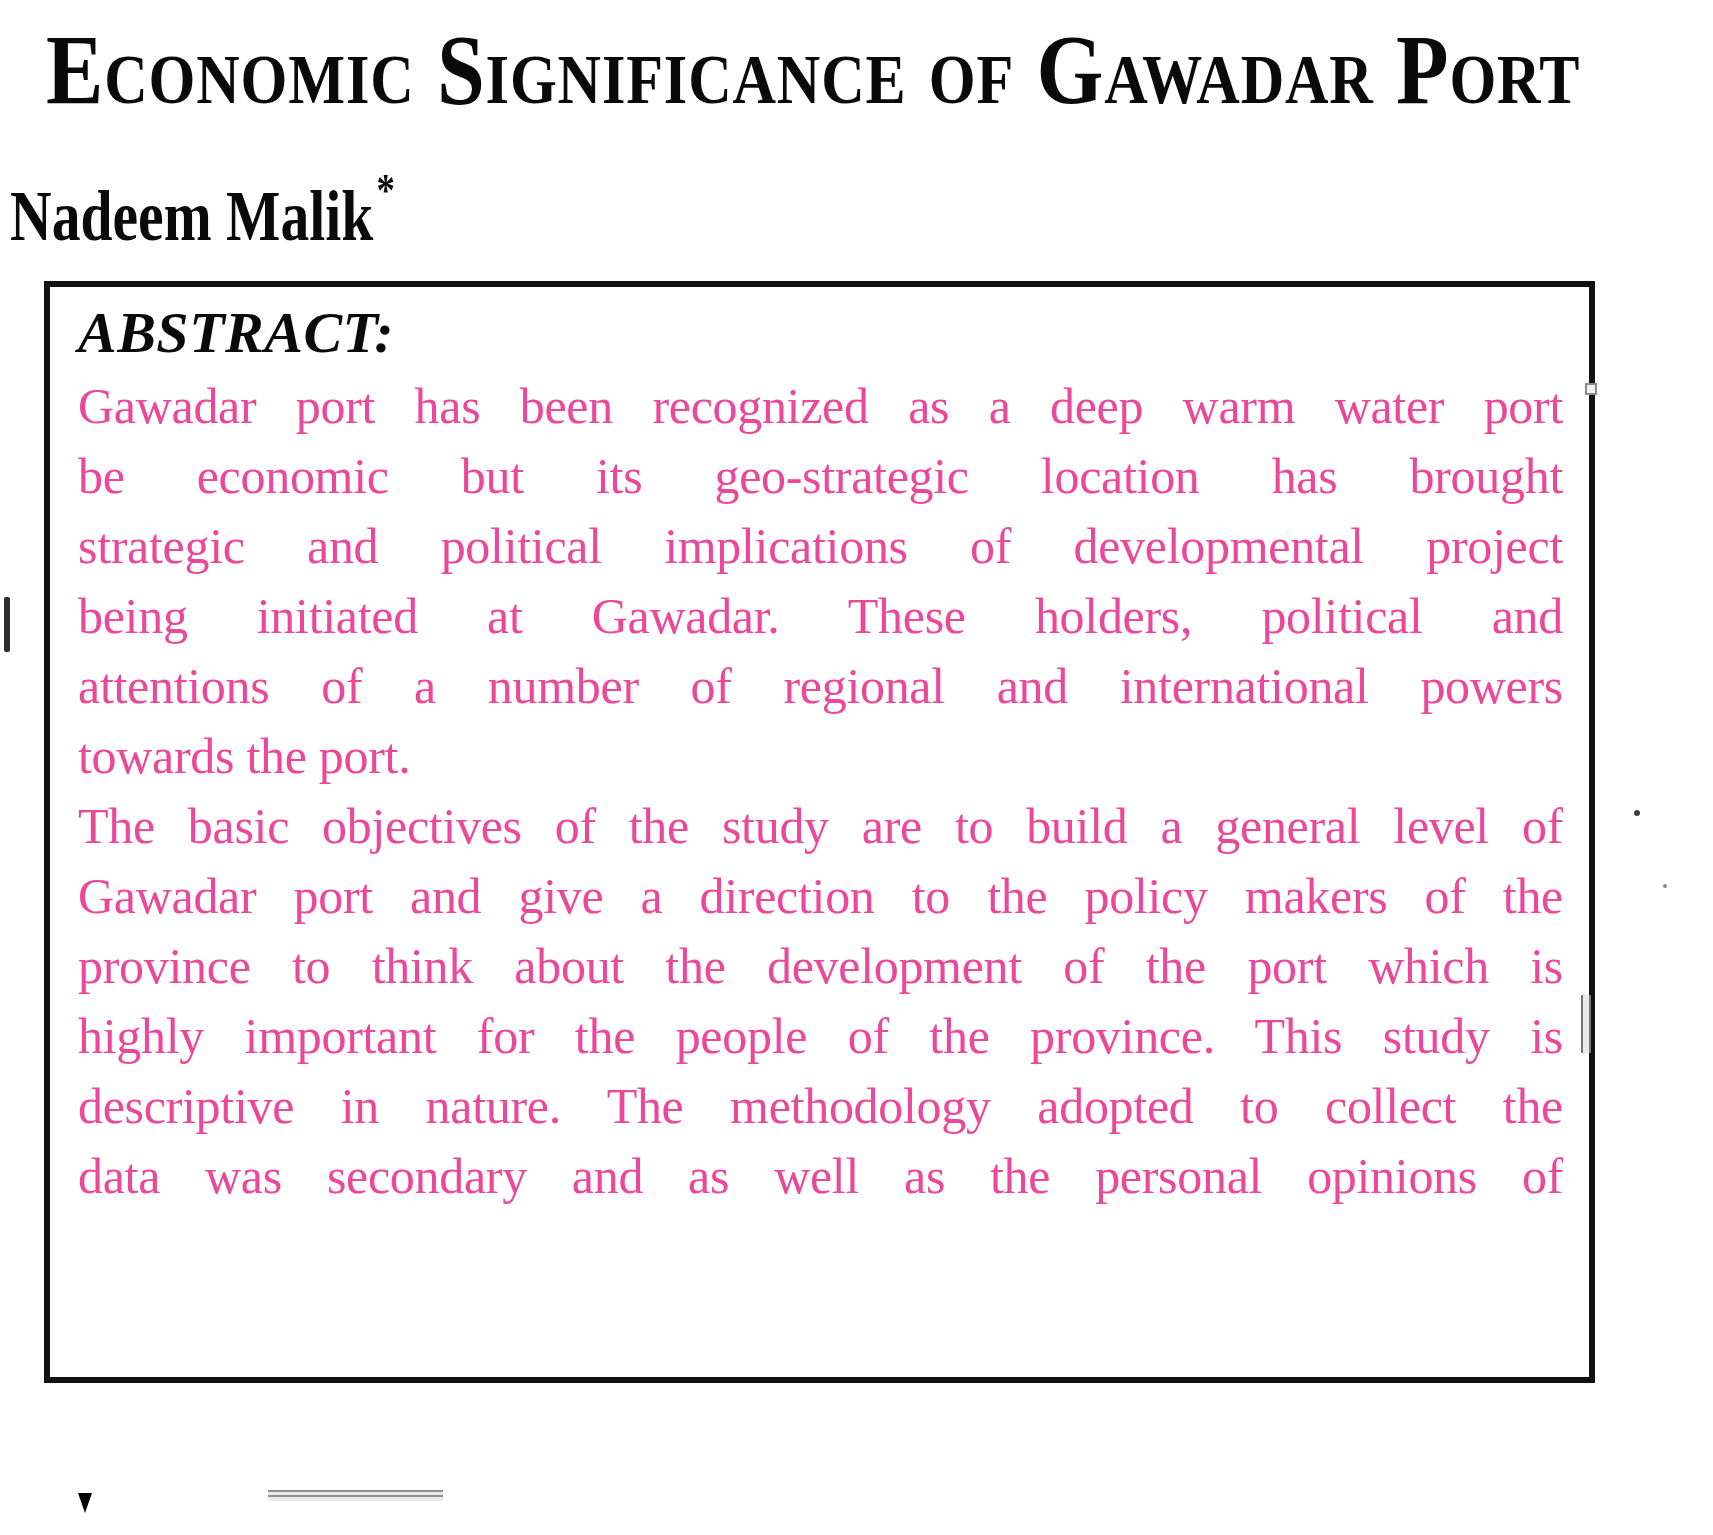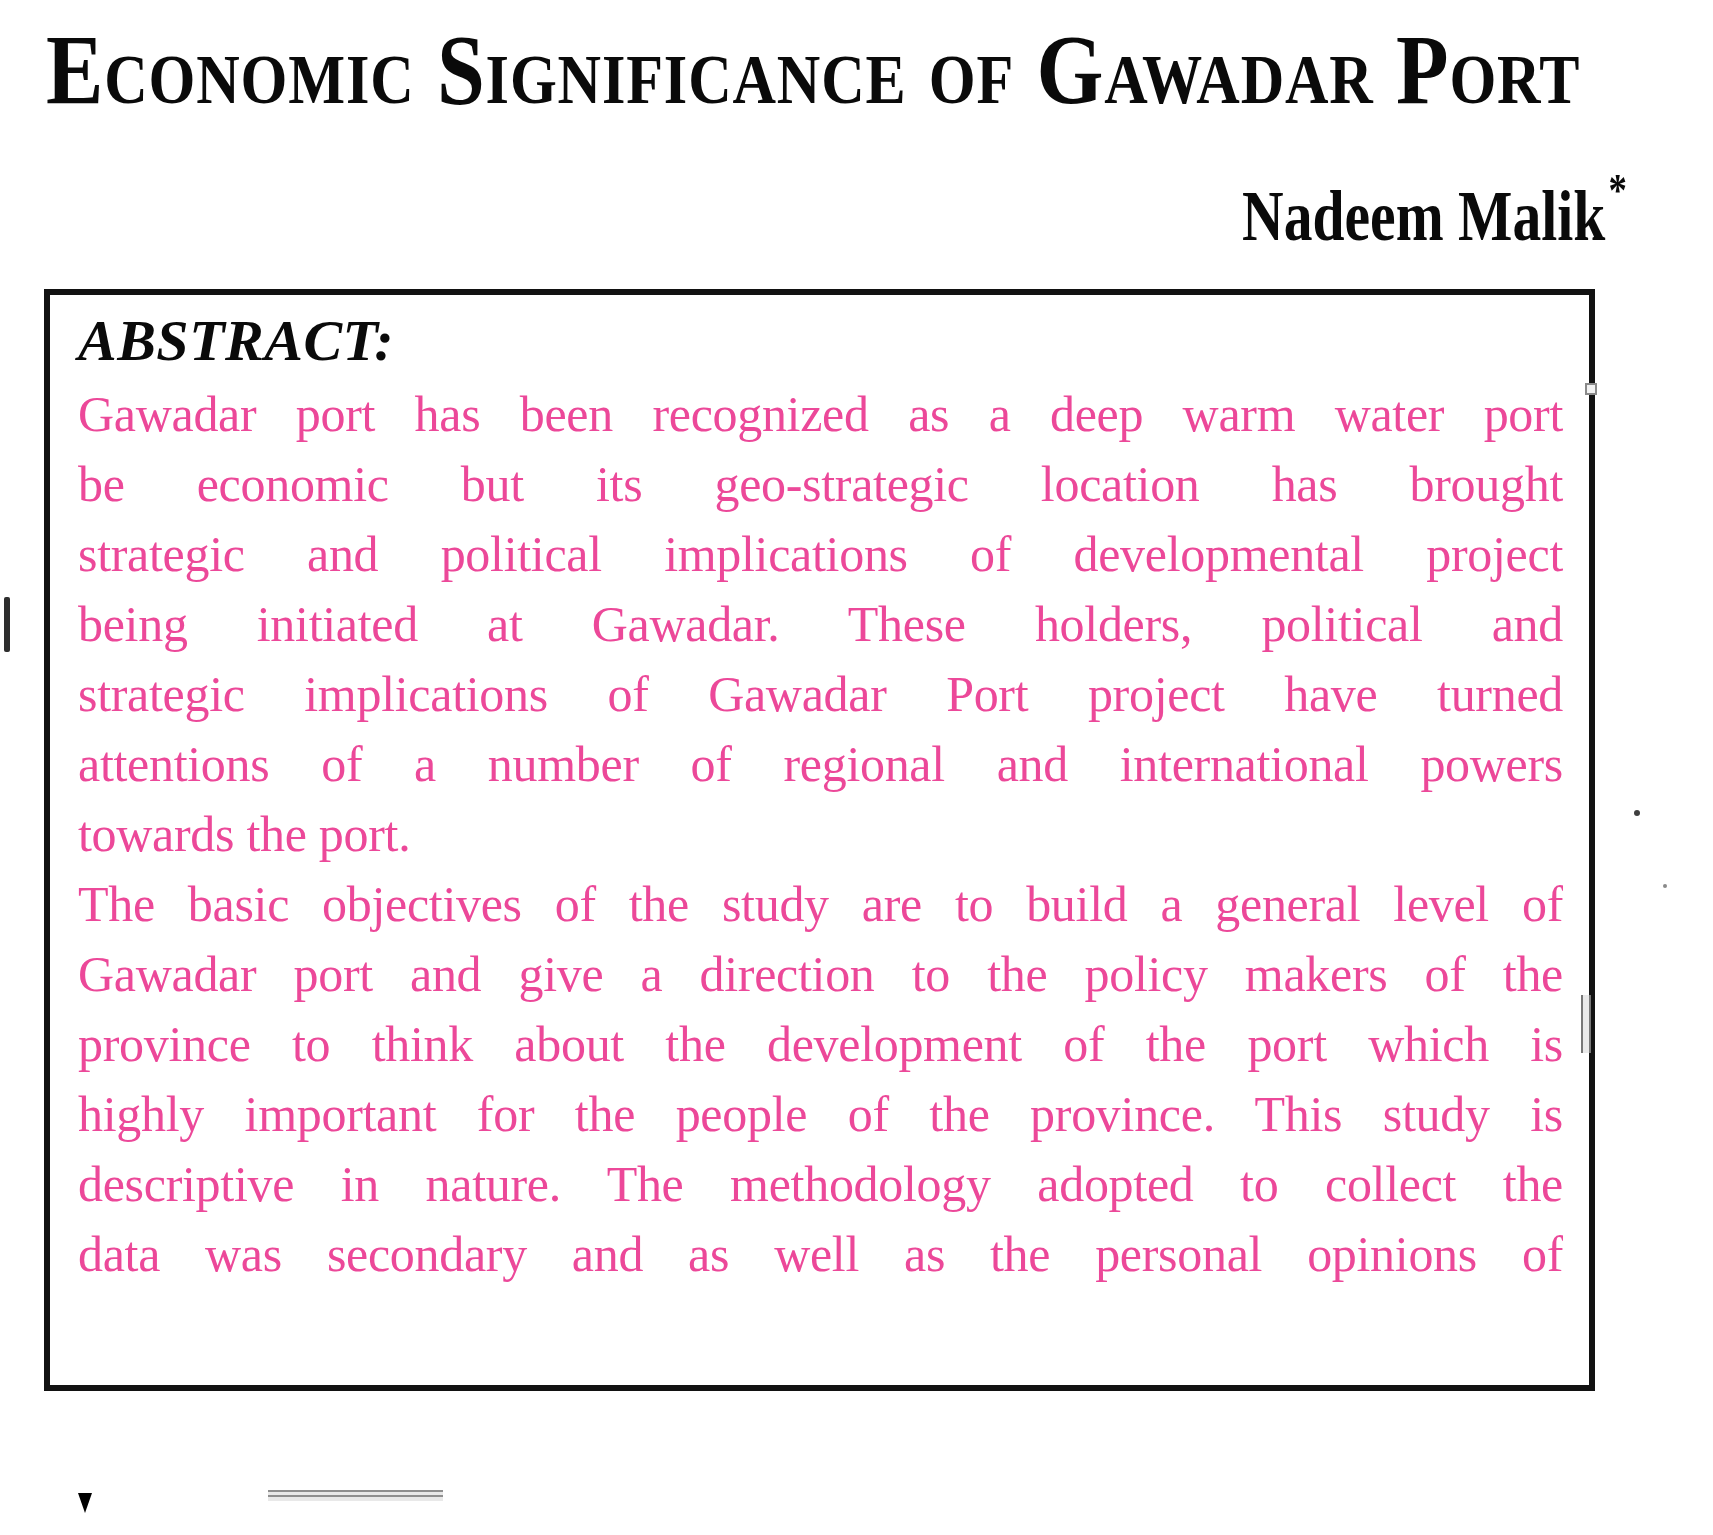--- a/index.html
+++ b/index.html
@@ -32,21 +32,21 @@
     transform-origin: left center;
     color: #0a0a0a;
   }
 
   
   .author-row {
     position: absolute;
     top: 146px;
     left: 0;
     width: 1713px;
-    text-align: right;
+    text-align: left;
     line-height: 90px;
     white-space: nowrap;
   }
   .author-text {
     display: inline-block;
     position: relative;
     left: -38px;
     font-size: 72px;
     font-weight: bold;
     transform: scaleX(0.8);
@@ -64,21 +64,20 @@
   .abstract-box {
     position: absolute;
     top: 281px;
     left: 44px;
     width: 1551px;
     height: 1102px;
     border: 6px solid #121212;
     box-sizing: border-box;
     padding: 8px 26px 0 28px;
     background: #ffffff;
-    margin-top: 8px;
   }
   .abstract-heading {
     font-style: italic;
     font-weight: bold;
     font-size: 58px;
     line-height: 76px;
     letter-spacing: 0.5px;
     color: #0a0a0a;
   }
   .para { margin: 0; }
@@ -135,21 +134,20 @@
   </div>
 
   <div class="abstract-box">
     <div class="abstract-heading">ABSTRACT:</div>
     <div>
         <div class="para">
           <div class="line">Gawadar port has been recognized as a deep warm water port</div>
           <div class="line">be economic but its geo-strategic location has brought</div>
           <div class="line">strategic and political implications of developmental project</div>
           <div class="line">being initiated at Gawadar. These holders, political and</div>
-          <div class="line">strategic implications of Gawadar Port project have turned</div>
           <div class="line">attentions of a number of regional and international powers</div>
           <div class="line last">towards the port.</div>
         </div>
         <div class="para">
           <div class="line">The basic objectives of the study are to build a general level of</div>
           <div class="line">Gawadar port and give a direction to the policy makers of the</div>
           <div class="line">province to think about the development of the port which is</div>
           <div class="line">highly important for the people of the province. This study is</div>
           <div class="line">descriptive in nature. The methodology adopted to collect the</div>
           <div class="line">data was secondary and as well as the personal opinions of</div>

